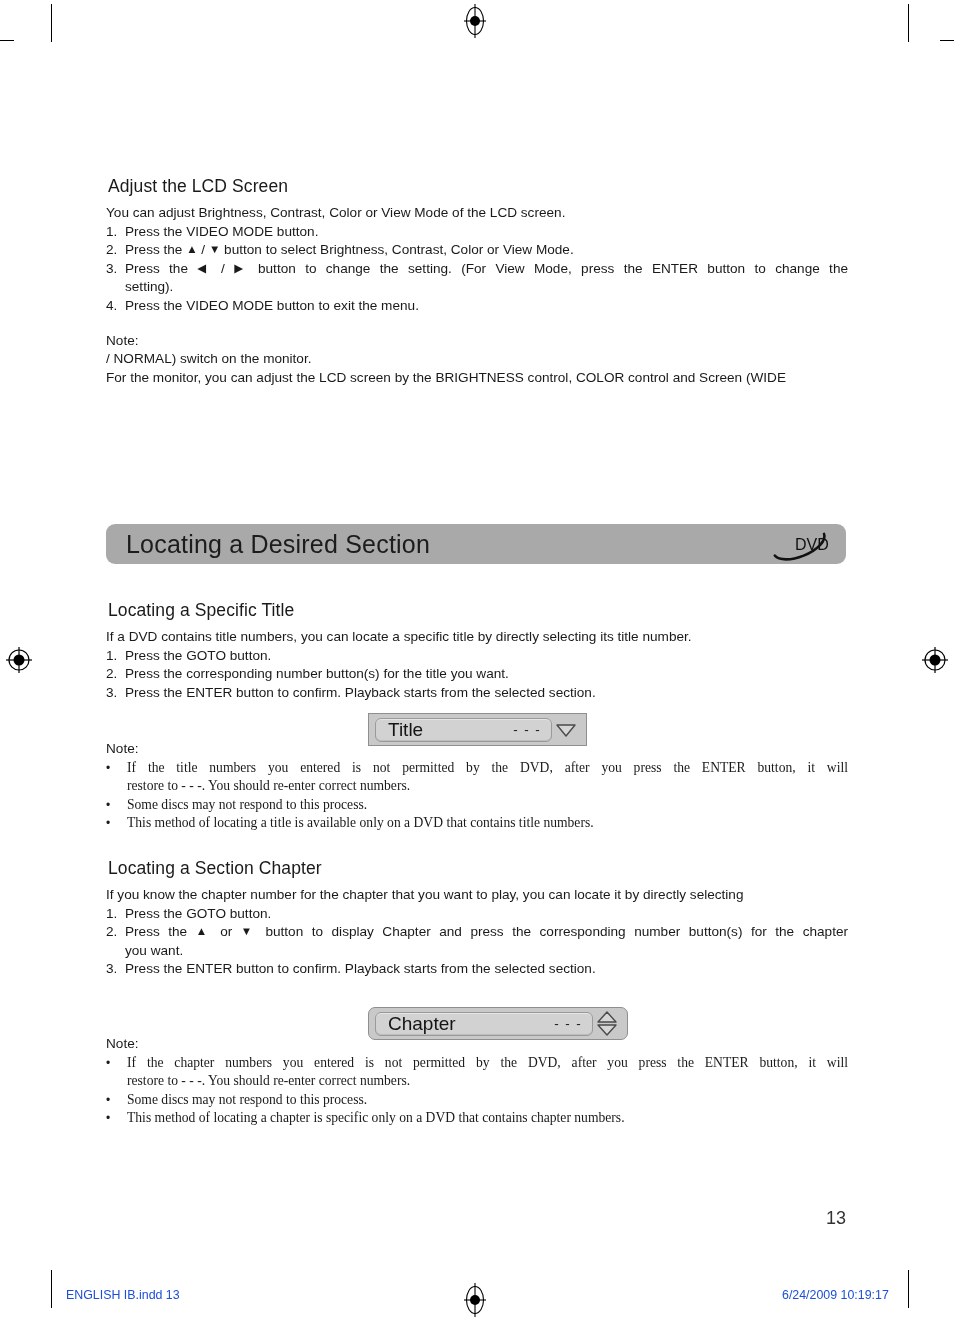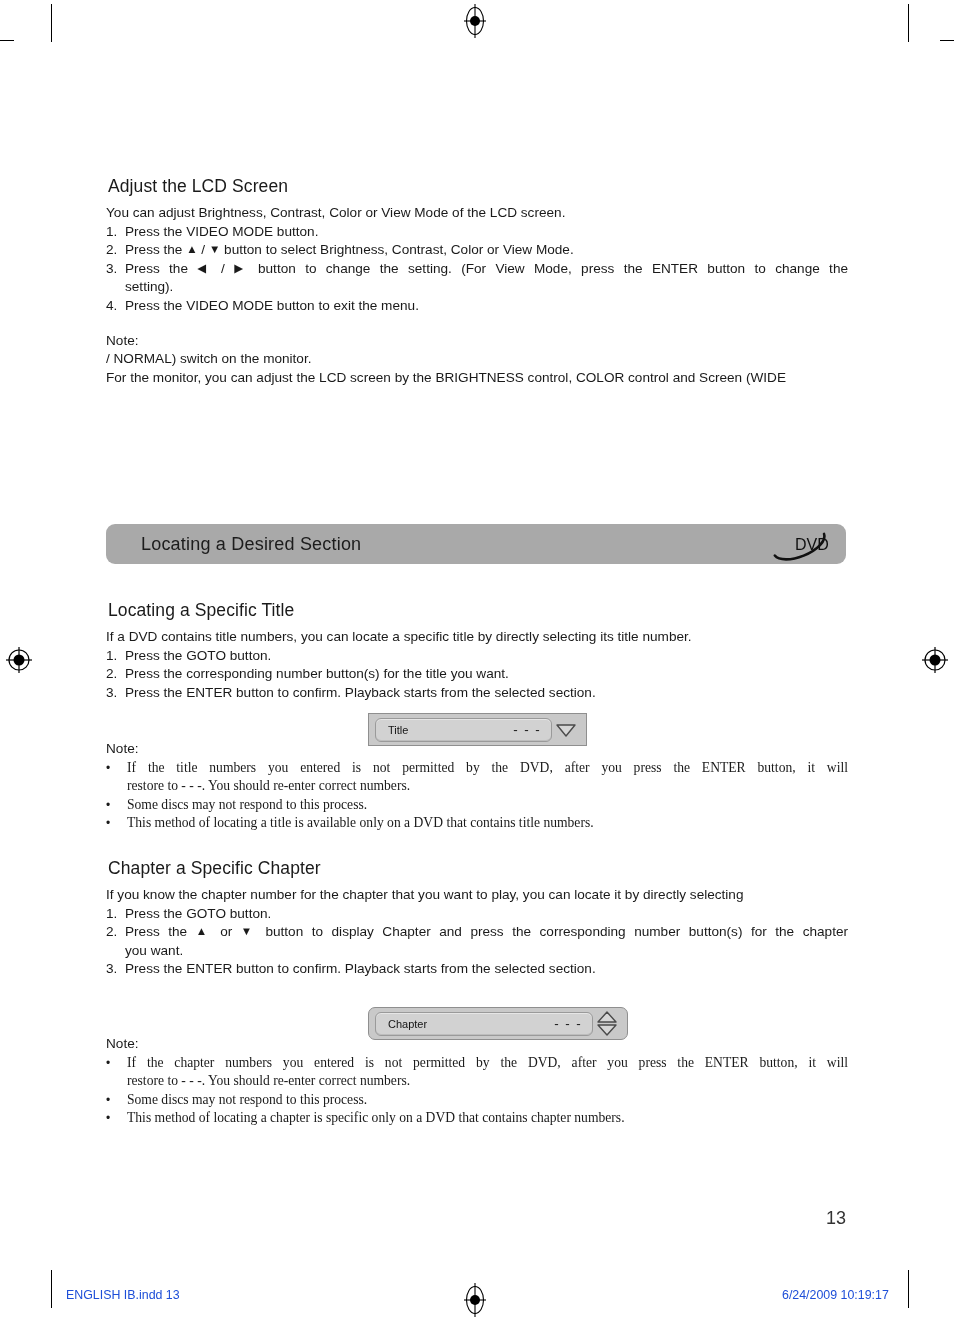--- a/index.html
+++ b/index.html
@@ -110,23 +110,23 @@
     left: 106px;
     top: 524px;
     width: 740px;
     height: 40px;
     background: #a9a9a9;
     border-radius: 9px;
     display: flex;
     align-items: center;
   }
   .banner-title {
-    font-size: 18px;
+    font-size: 25px;
     color: #1c1c1c;
-    margin-left: 35px;
+    margin-left: 20px;
     letter-spacing: 0.2px;
   }
   .dvd-logo {
     position: absolute;
     right: 9px;
     top: 3px;
     width: 72px;
     height: 34px;
   }
 
@@ -147,21 +147,21 @@
     border-radius: 6px;
     height: 24px;
     display: flex;
     align-items: center;
     justify-content: space-between;
     padding: 0 10px 0 12px;
     box-sizing: border-box;
     box-shadow: inset 0 1px 0 #e6e6e6, inset 0 -1px 0 #bdbdbd;
   }
   .osd-label {
-    font-size: 11px;
+    font-size: 19px;
     color: #141414;
   }
   .osd-value {
     font-size: 13.4px;
     color: #141414;
     letter-spacing: 1.4px;
   }
   .osd-arrow {
     flex: 0 0 auto;
     width: 28px;
@@ -321,21 +321,21 @@
     <div class="bullet-row">
       <span class="bullet-dot">•</span>
       <span class="bullet-text">
         <span class="jline">This method of locating a title is available only on a DVD that contains title numbers.</span>
       </span>
     </div>
   </div>
 
   <div class="content" style="top:858px;">
 
-    <h2 class="section-title">Chapter a Specific Chapter</h2>
+    <h2 class="section-title">Locating a Section Chapter</h2>
 
     <p class="body-text">If you know the chapter number for the chapter that you want to play, you can locate it by directly selecting</p>
 
     <div class="step">
       <span class="step-num">1.</span>
       <span class="step-body">Press the GOTO button.</span>
     </div>
 
     <div class="step">
       <span class="step-num">2.</span>

